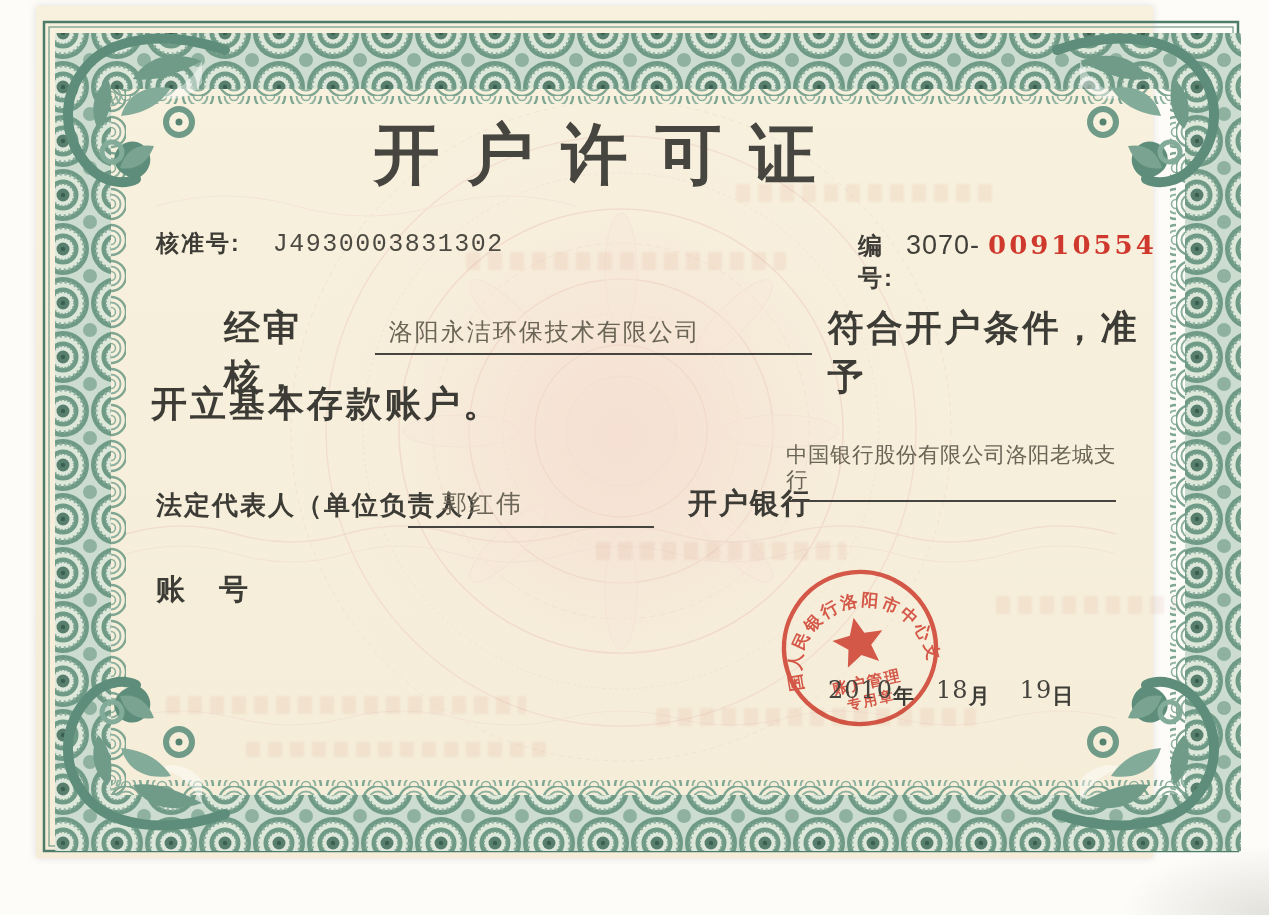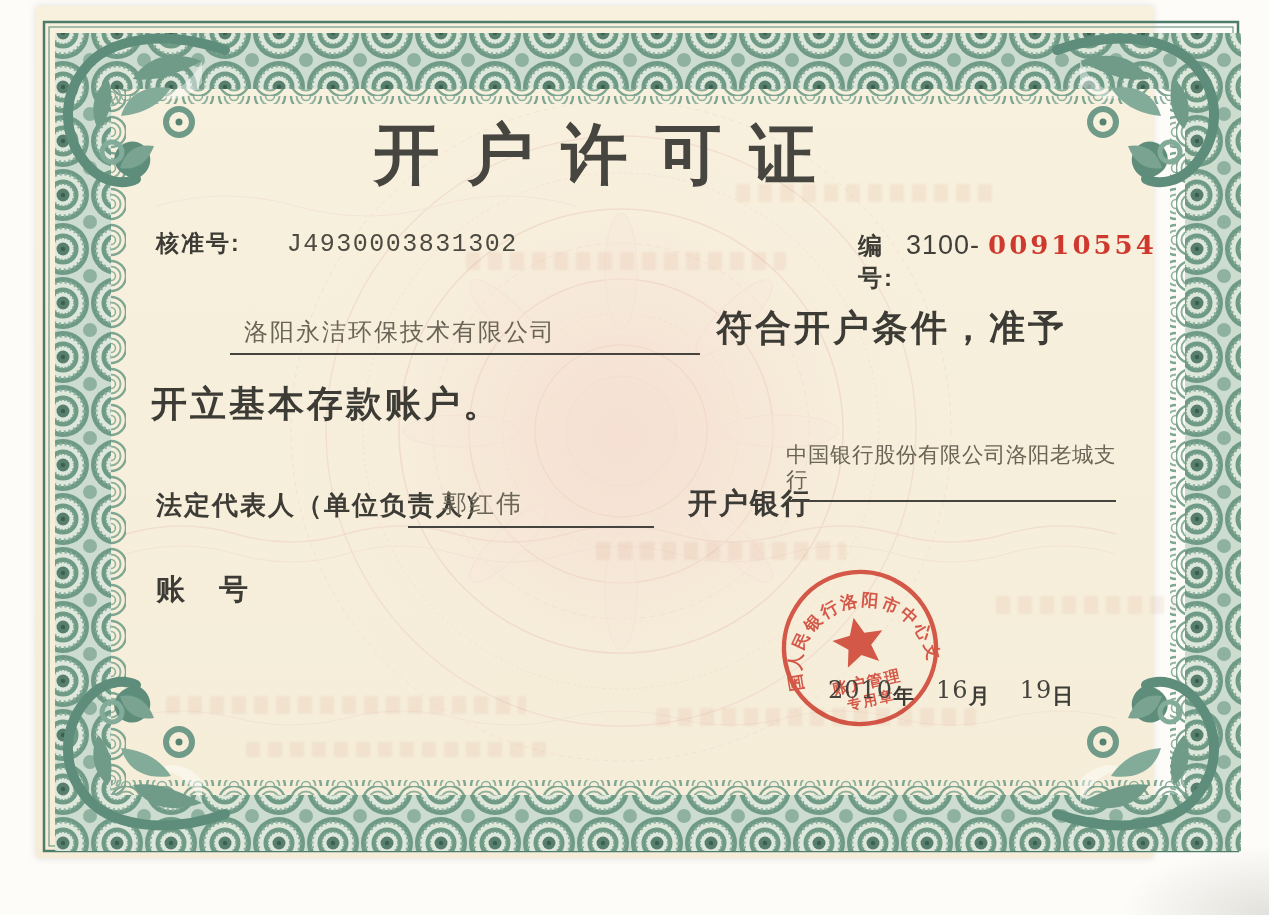--- a/index.html
+++ b/index.html
@@ -23,21 +23,21 @@
   svg.frame,svg.mandala{position:absolute;left:0;top:0;pointer-events:none;}
   .bleed{position:absolute;height:18px;opacity:.5;filter:blur(1.2px);pointer-events:none;border-radius:3px;
     background:repeating-linear-gradient(90deg, rgba(201,122,96,.20) 0 14px, rgba(201,122,96,0) 14px 22px);}
   .title{
     position:absolute;left:0;right:0;top:104px;margin:0;text-align:center;
     font-size:66px;font-weight:900;color:#474540;letter-spacing:28px;text-indent:28px;
     font-family:"DejaVu Sans", sans-serif;
   }
   .lbl{color:#3c3b35;font-weight:700;letter-spacing:2px;}
   .val{font-family:Liberation Mono, monospace;color:#5d594d;}
-  .row-approval{position:absolute;left:120px;top:222px;display:flex;align-items:baseline;gap:14px;}
+  .row-approval{position:absolute;left:120px;top:222px;display:flex;align-items:baseline;}
   .row-approval .lbl{font-size:23px;}
   .row-approval .val{font-size:25px;margin-left:32px;letter-spacing:1.5px;color:#4c4a42;}
   .row-serial{position:absolute;left:822px;top:224px;display:flex;align-items:baseline;}
   .row-serial .lbl{font-size:24px;word-spacing:8px;}
   .row-serial .prefix{font-size:27px;color:#403f3a;margin-left:12px;letter-spacing:1px;}
   .row-serial .red{font-size:26px;font-weight:700;color:#cf392d;margin-left:8px;letter-spacing:3px;
     font-family:"DejaVu Serif", serif;}
   .line1{position:absolute;left:188px;top:298px;display:flex;align-items:baseline;}
   .big{font-size:36px;font-weight:700;color:#3c3b35;letter-spacing:3px;}
   .fill-cell{border-bottom:2px solid #45443f;display:flex;align-items:flex-end;}
@@ -181,25 +181,26 @@
 
     <h1 class="title">开户许可证</h1>
 
     <div class="row-approval">
       <span class="lbl">核准号:</span>
       <span class="val">J4930003831302</span>
     </div>
 
     <div class="row-serial">
       <span class="lbl">编 号:</span>
-      <span class="prefix">3100-</span>
+      <span class="prefix">3070-</span>
       <span class="red">00910554</span>
     </div>
 
     <div class="line1">
+      <span class="big">经审核，</span>
       <span class="fill-cell company-cell">
         <span class="val">洛阳永洁环保技术有限公司</span>
       </span>
       <span class="big suffix">符合开户条件，准予</span>
     </div>
 
     <div class="line2 big">开立基本存款账户。</div>
 
     <div class="rep-label lbl">法定代表人（单位负责人）</div>
     <div class="fill-cell rep-cell">
@@ -210,21 +211,21 @@
     <div class="fill-cell bank-cell">
       <span class="val">中国银行股份有限公司洛阳老城支行</span>
     </div>
 
     <div class="acct-label lbl">账 号</div>
 
 
     <div class="date-line">
       <span class="dnum">2010</span>
       <span class="dlab">年</span>
-      <span class="dnum gap1">16</span>
+      <span class="dnum gap1">18</span>
       <span class="dlab">月</span>
       <span class="dnum gap2">19</span>
       <span class="dlab">日</span>
     </div>
 
     <svg class="seal" width="172" height="172" viewBox="0 0 172 172">
       <g transform="rotate(-12 86 86)" fill="#d8473c">
         <circle cx="86" cy="86" r="76" fill="none" stroke="#d8473c" stroke-width="4.5"></circle>
         <defs>
           <path id="ringPath" d="M 23.5,122 A 64,64 0 1 1 148.5,122" fill="none"></path>

